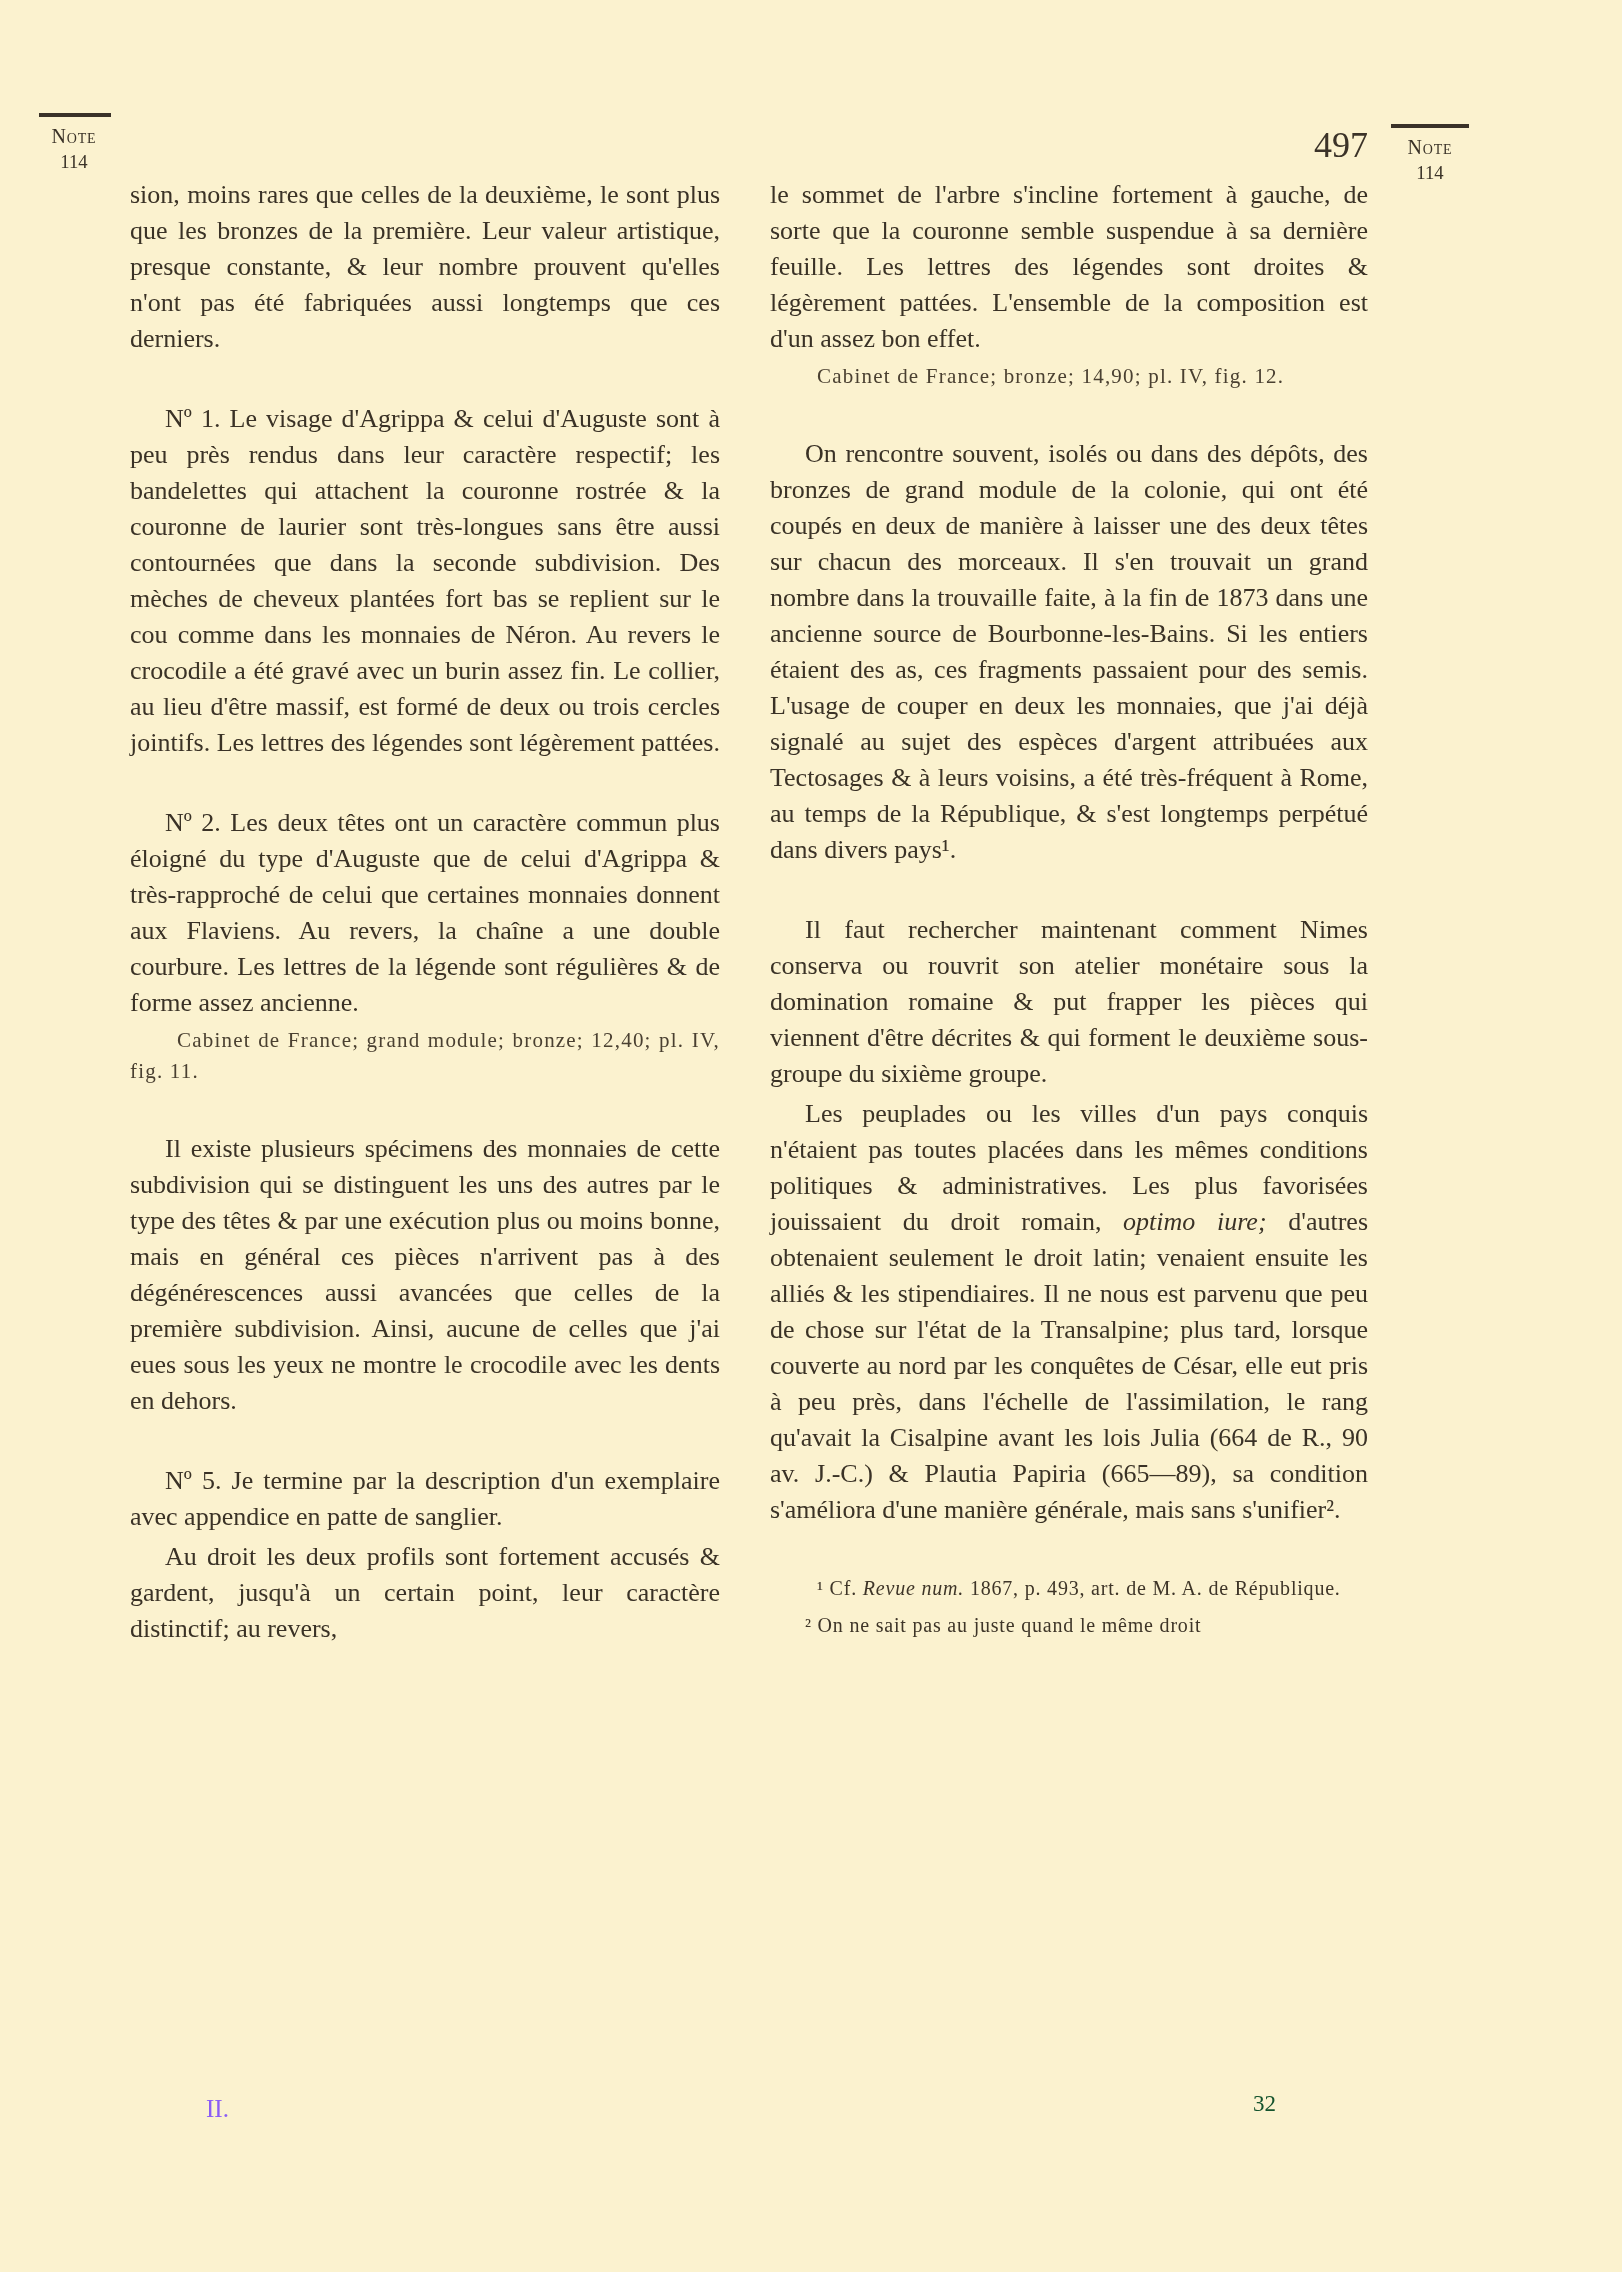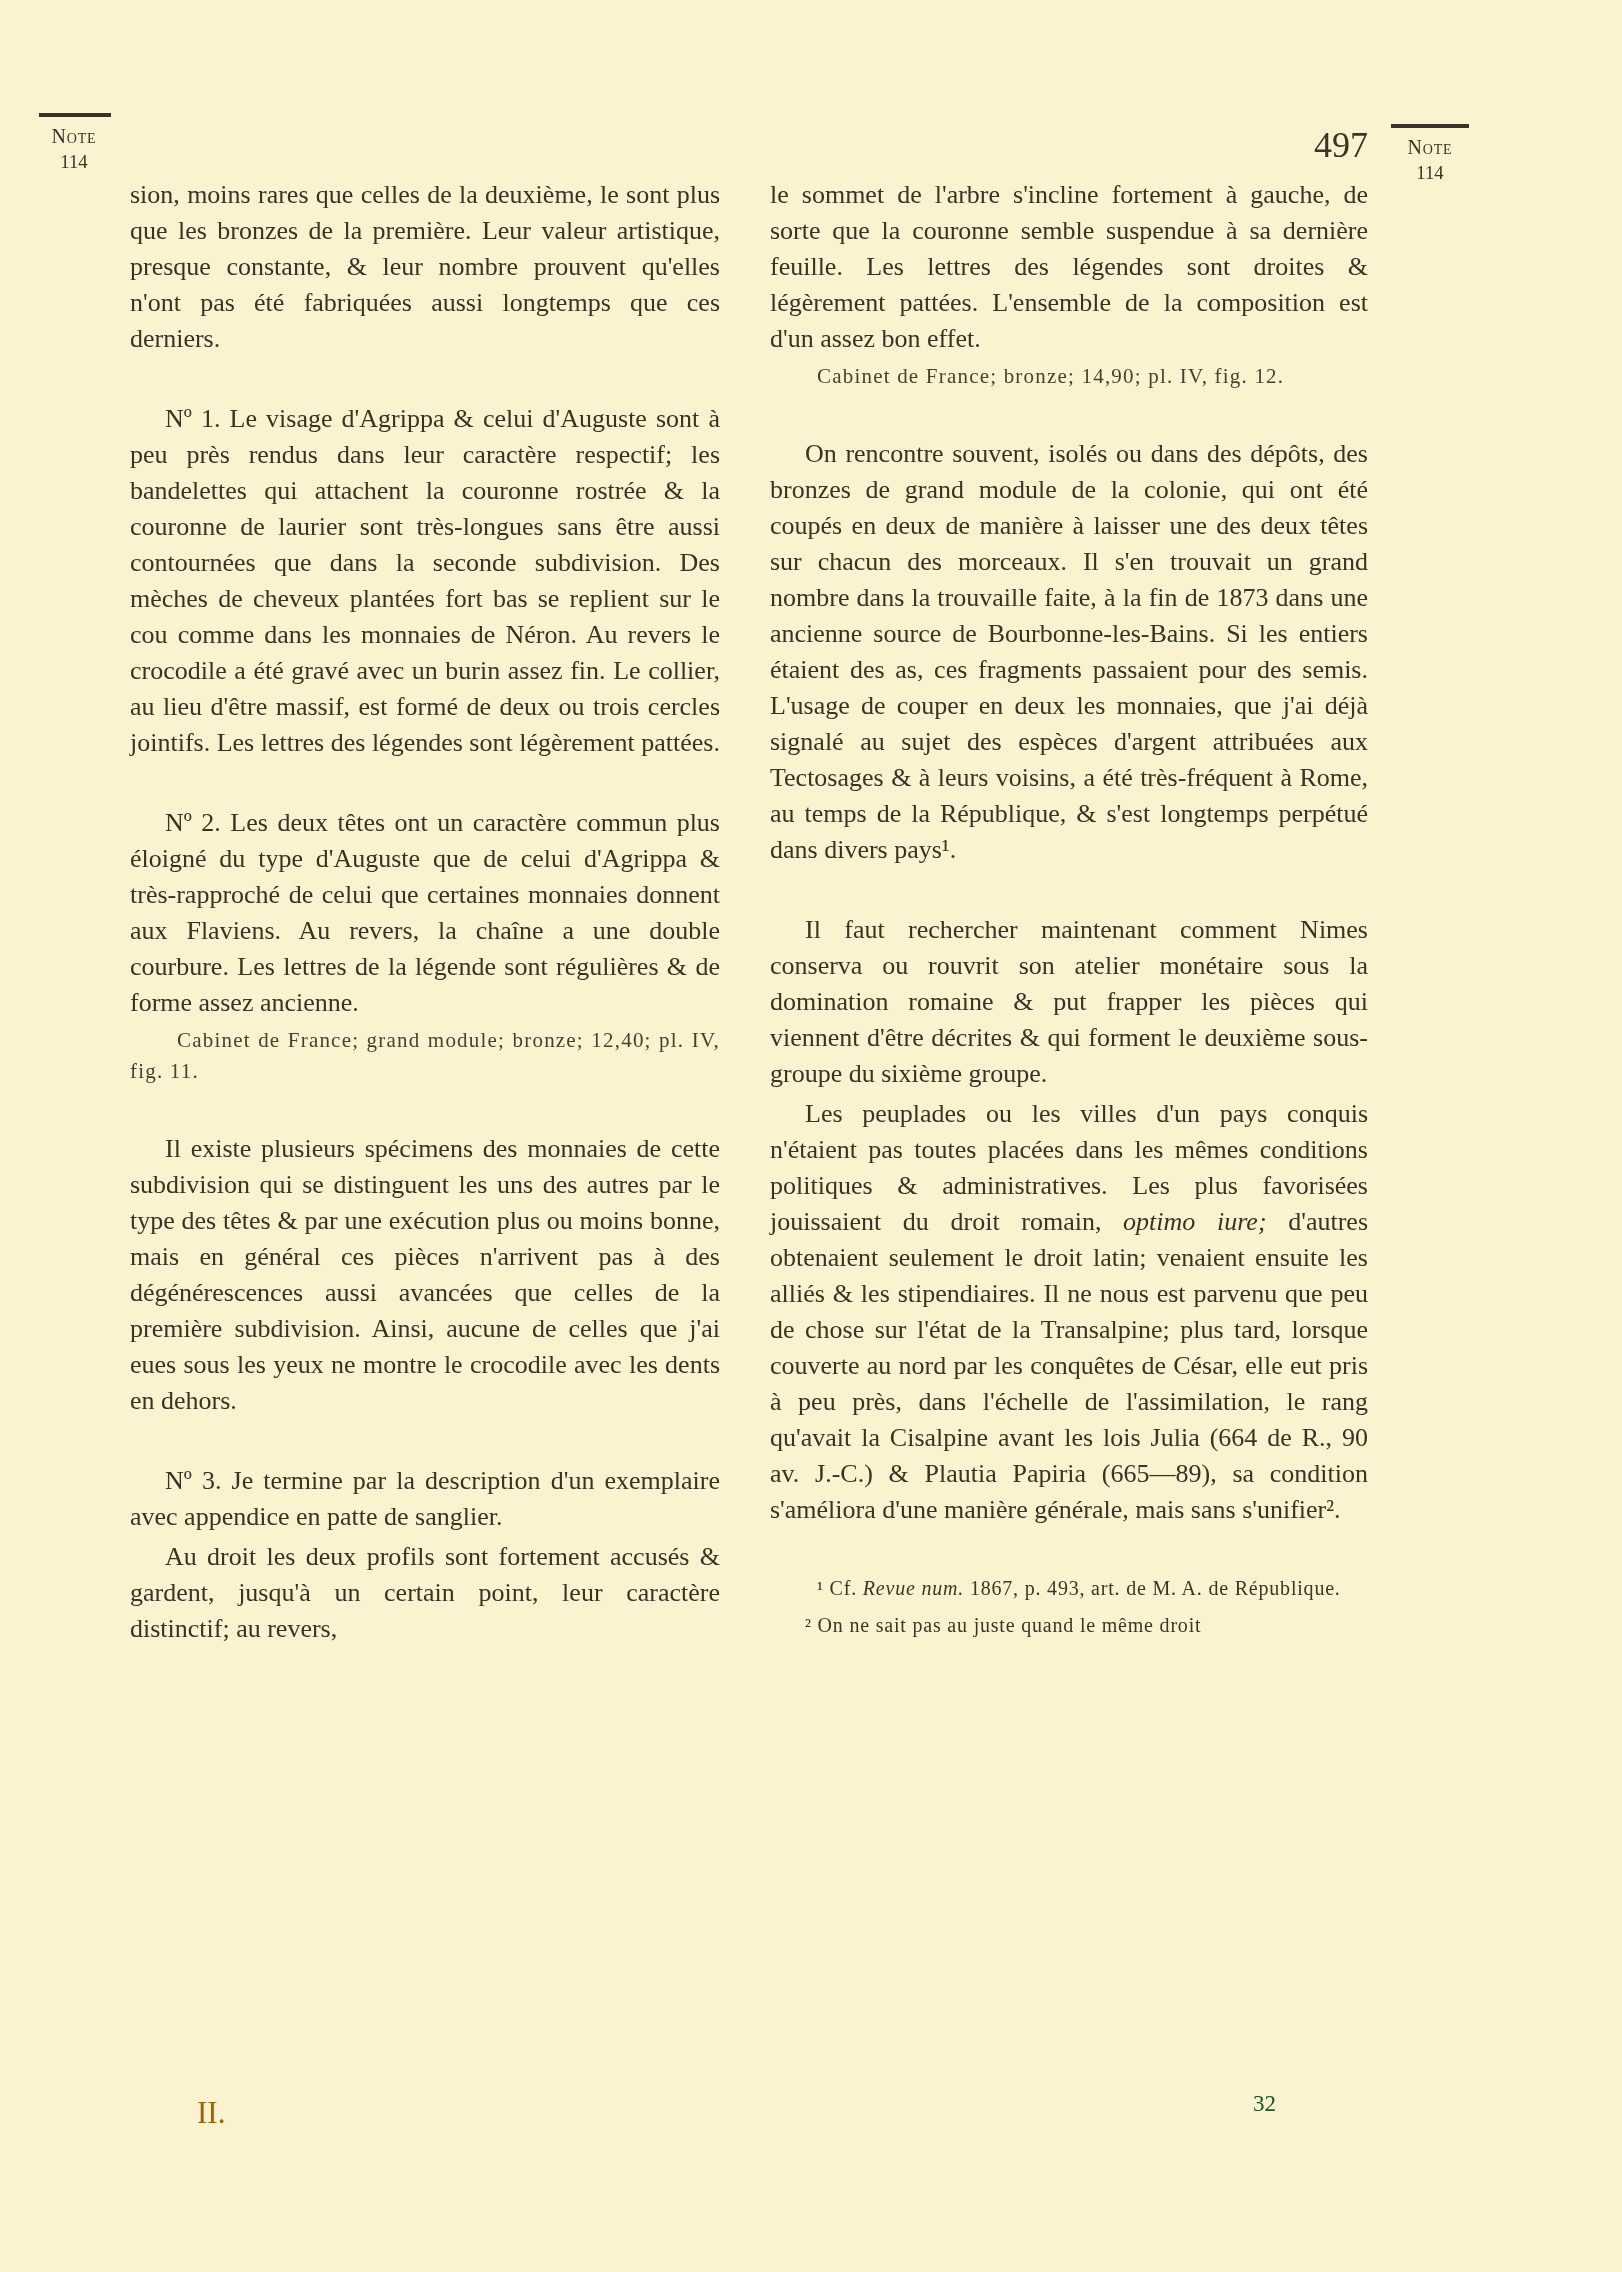--- a/index.html
+++ b/index.html
@@ -32,21 +32,21 @@
   .col-left { left: 126px; }
   .col-right { left: 766px; width: 606px; }
   .column p { margin: 4px; }
   .para-indent { text-indent: 35px; }
   .gap { height: 36px; }
   .citation { font-size: 21px; line-height: 31px; text-indent: 47px; letter-spacing: 1.2px; color: #4a4031; margin: 6.2px 0 0 0; }
   .footnote { font-size: 20px; line-height: 33px; letter-spacing: 0.8px; color: #3e3528; }
   .footnote.fn1 { text-indent: 47px; }
   .footnote.fn2 { text-indent: 35px; }
   .footnote i { font-style: italic; }
-  .signature-left { position: absolute; left: 197px; top: 2095px; font-size: 31px; color: #a16207; }
+  .signature-left { position: absolute; left: 206px; top: 2095px; font-size: 25px; color: #8b5cf6; }
   .signature-right { position: absolute; left: 1253px; top: 2091px; font-size: 23px; color: #14532d; }
 </style>
 </head>
 <body>
 
 <div class="page">
 
   <div class="margin-note mn-left">
     <div class="rule"></div>
     <div class="lbl">Note</div>
@@ -64,21 +64,21 @@
   <div class="column col-left">
     <p>sion, moins rares que celles de la deuxième, le sont plus que les bronzes de la première. Leur valeur artistique, presque constante, &amp; leur nombre prouvent qu'elles n'ont pas été fabriquées aussi longtemps que ces derniers.</p>
     <div class="gap"></div>
     <p class="para-indent">Nº 1. Le visage d'Agrippa &amp; celui d'Auguste sont à peu près rendus dans leur caractère respectif; les bandelettes qui attachent la couronne rostrée &amp; la couronne de laurier sont très-longues sans être aussi contournées que dans la seconde subdivision. Des mèches de cheveux plantées fort bas se replient sur le cou comme dans les monnaies de Néron. Au revers le crocodile a été gravé avec un burin assez fin. Le collier, au lieu d'être massif, est formé de deux ou trois cercles jointifs. Les lettres des légendes sont légèrement pattées.</p>
     <div class="gap"></div>
     <p class="para-indent">Nº 2. Les deux têtes ont un caractère commun plus éloigné du type d'Auguste que de celui d'Agrippa &amp; très-rapproché de celui que certaines monnaies donnent aux Flaviens. Au revers, la chaîne a une double courbure. Les lettres de la légende sont régulières &amp; de forme assez ancienne.</p>
     <p class="citation">Cabinet de France; grand module; bronze; 12,40; pl. IV, fig. 11.</p>
     <div class="gap"></div>
     <p class="para-indent">Il existe plusieurs spécimens des monnaies de cette subdivision qui se distinguent les uns des autres par le type des têtes &amp; par une exécution plus ou moins bonne, mais en général ces pièces n'arrivent pas à des dégénérescences aussi avancées que celles de la première subdivision. Ainsi, aucune de celles que j'ai eues sous les yeux ne montre le crocodile avec les dents en dehors.</p>
     <div class="gap"></div>
-    <p class="para-indent">Nº 3. Je termine par la description d'un exemplaire avec appendice en patte de sanglier.</p>
+    <p class="para-indent">Nº 5. Je termine par la description d'un exemplaire avec appendice en patte de sanglier.</p>
     <p class="para-indent">Au droit les deux profils sont fortement accusés &amp; gardent, jusqu'à un certain point, leur caractère distinctif; au revers,</p>
   </div>
 
   <div class="column col-right">
     <p>le sommet de l'arbre s'incline fortement à gauche, de sorte que la couronne semble suspendue à sa dernière feuille. Les lettres des légendes sont droites &amp; légèrement pattées. L'ensemble de la composition est d'un assez bon effet.</p>
     <p class="citation">Cabinet de France; bronze; 14,90; pl. IV, fig. 12.</p>
     <div class="gap"></div>
     <p class="para-indent">On rencontre souvent, isolés ou dans des dépôts, des bronzes de grand module de la colonie, qui ont été coupés en deux de manière à laisser une des deux têtes sur chacun des morceaux. Il s'en trouvait un grand nombre dans la trouvaille faite, à la fin de 1873 dans une ancienne source de Bourbonne-les-Bains. Si les entiers étaient des as, ces fragments passaient pour des semis. L'usage de couper en deux les monnaies, que j'ai déjà signalé au sujet des espèces d'argent attribuées aux Tectosages &amp; à leurs voisins, a été très-fréquent à Rome, au temps de la République, &amp; s'est longtemps perpétué dans divers pays¹.</p>
     <div class="gap"></div>
     <p class="para-indent">Il faut rechercher maintenant comment Nimes conserva ou rouvrit son atelier monétaire sous la domination romaine &amp; put frapper les pièces qui viennent d'être décrites &amp; qui forment le deuxième sous-groupe du sixième groupe.</p>

